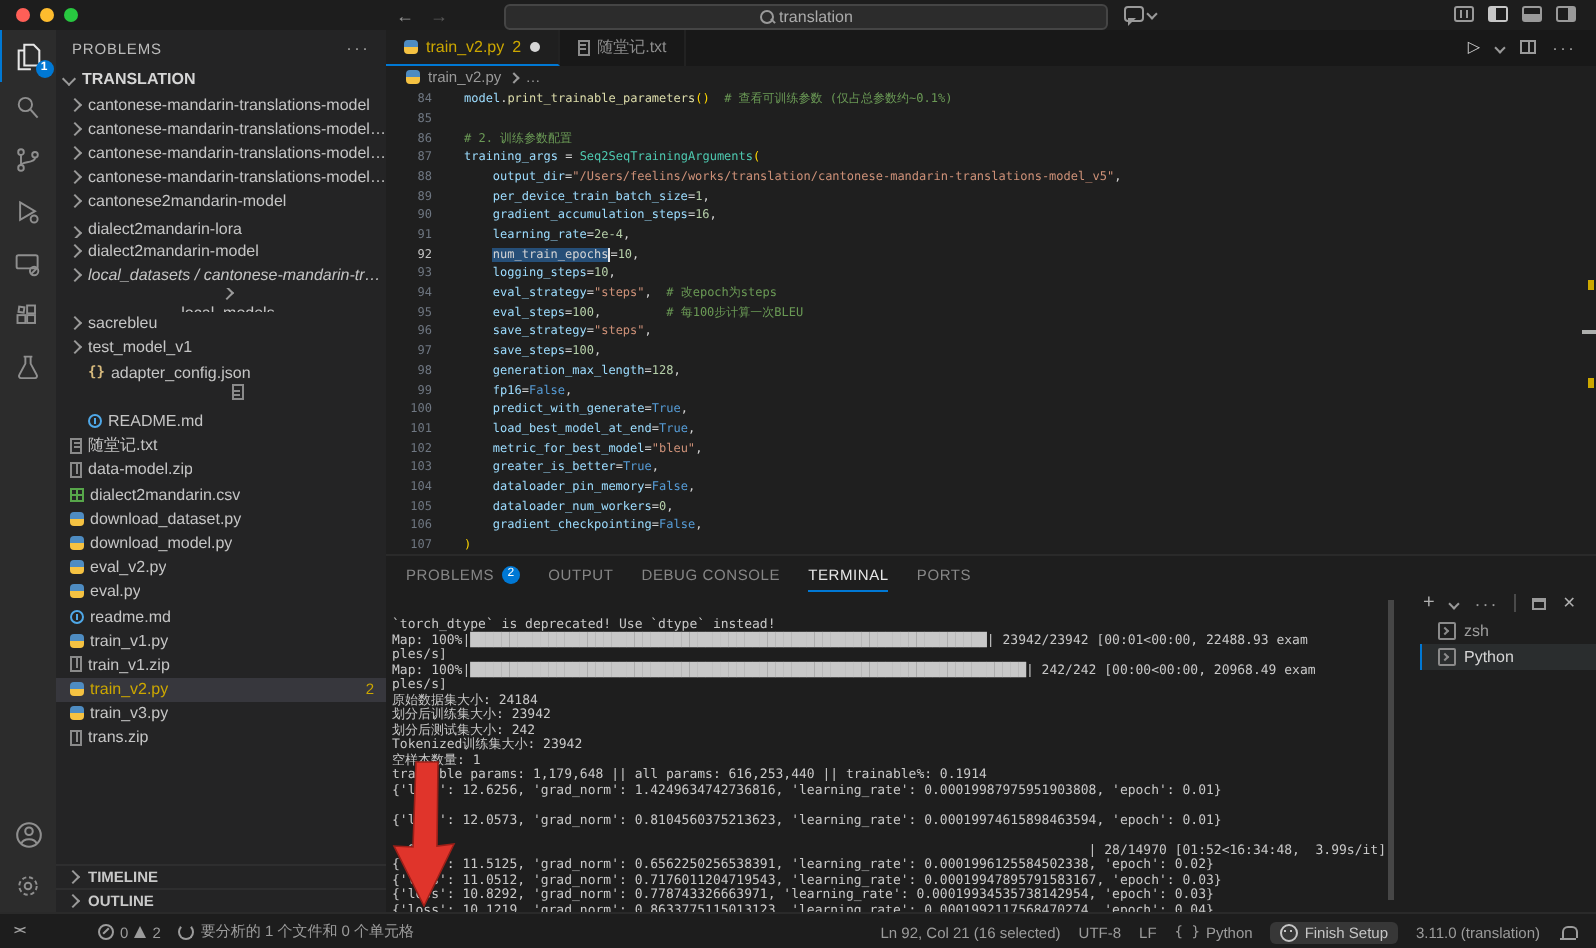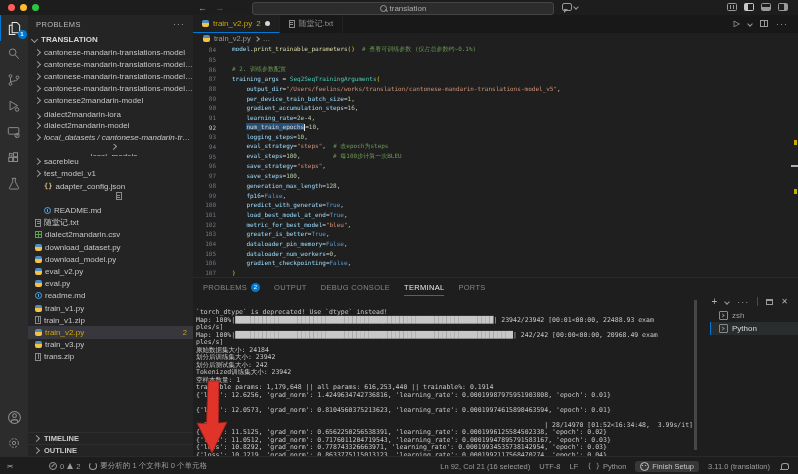--- a/index.html
+++ b/index.html
@@ -288,20 +288,24 @@
             <span class="fic ic-file"></span>
             <span class="tlabel">adapter_model.safetensors</span>
           </div>
           <div class="trow" style="padding-left: 16px;">
             <span class="fic ic-info"></span>
             <span class="tlabel">README.md</span>
           </div>
           <div class="trow" style="padding-left: 7px;">
             <span class="fic ic-file"></span>
             <span class="tlabel">随堂记.txt</span>
+          </div>
+          <div class="trow" style="padding-left: 7px;">
+            <span class="fic ic-zip"></span>
+            <span class="tlabel">data-model.zip</span>
           </div>
           <div class="trow" style="padding-left: 7px;">
             <span class="fic ic-csv"></span>
             <span class="tlabel">dialect2mandarin.csv</span>
           </div>
           <div class="trow" style="padding-left: 7px;">
             <span class="fic ic-py"></span>
             <span class="tlabel">download_dataset.py</span>
           </div>
           <div class="trow" style="padding-left: 7px;">

